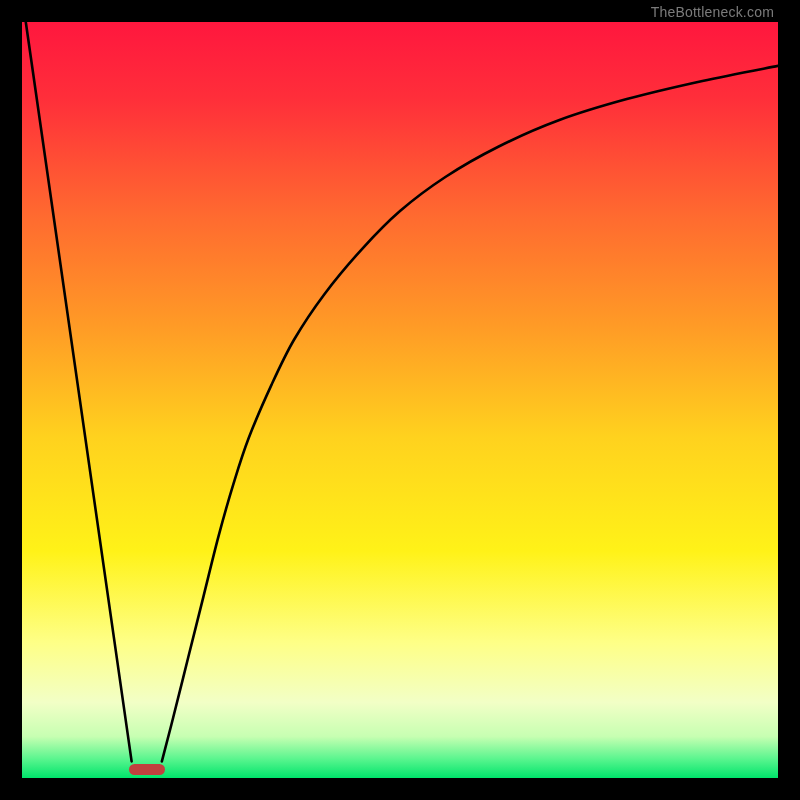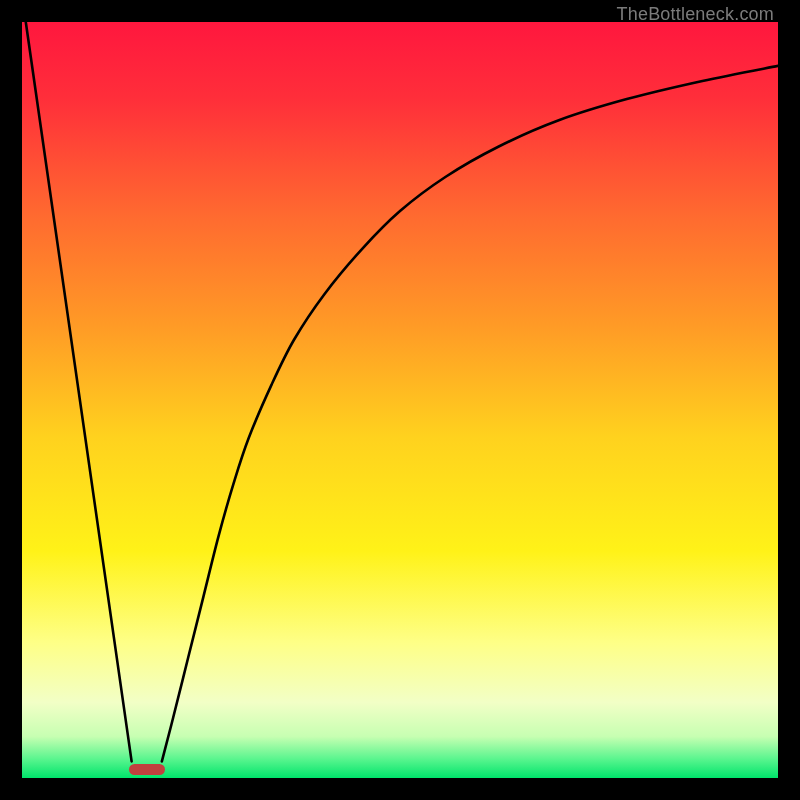--- a/index.html
+++ b/index.html
@@ -24,21 +24,21 @@
     left: 0;
     top: 0;
     width: 756px;
     height: 756px;
   }
   .watermark {
     position: absolute;
     top: 4px;
     right: 26px;
     color: #7b7b7b;
-    font-size: 18px;
+    font-size: 14px;
     font-weight: 500;
     letter-spacing: 0.2px;
   }
   .marker {
     position: absolute;
     background: #c1403e;
     border-radius: 6px;
     height: 11px;
   }
 </style>

